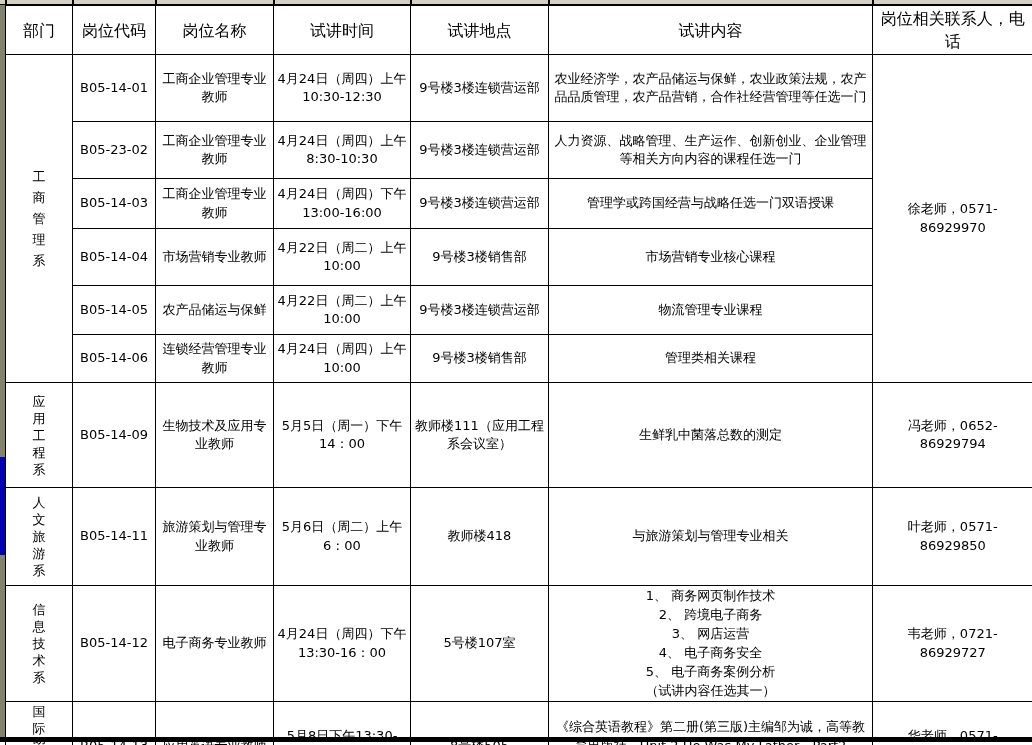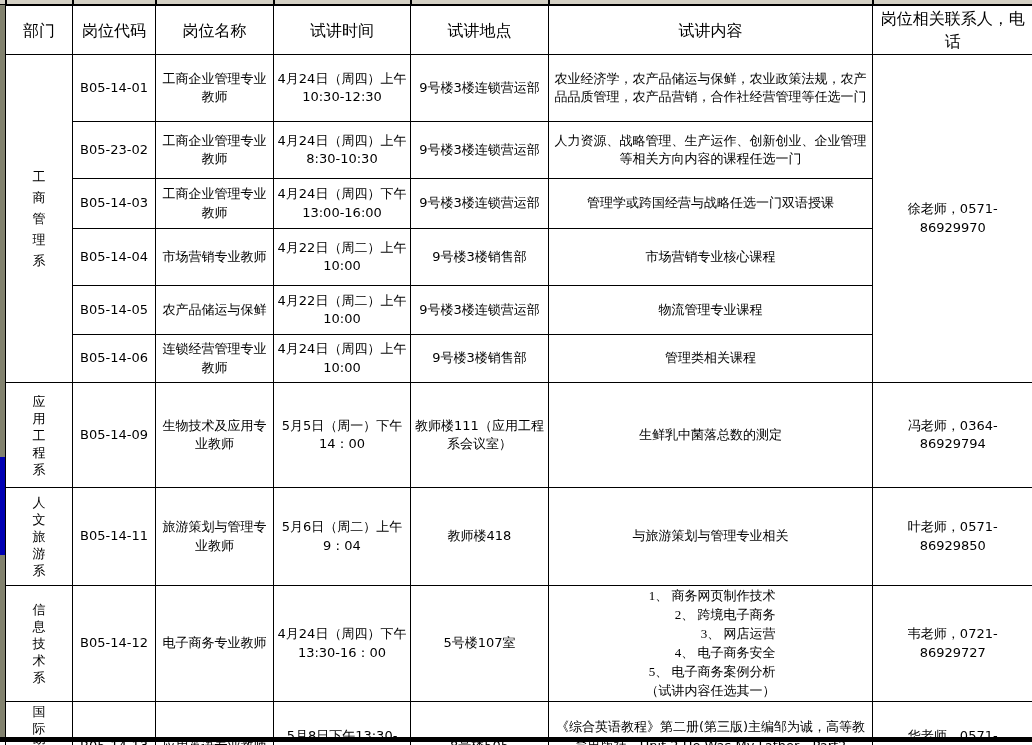--- a/index.html
+++ b/index.html
@@ -66,22 +66,21 @@
   table.sched td.contact, table.sched th.contact{
     border-right:none;
   }
   td.contact{
     text-align:left;
     padding-left:3px;
   }
   .cw{ white-space:pre-line; }
   td.list-cell .cw{
     display:inline-block;
-    text-align:right;
-    font-family:Liberation Serif, serif;
+    text-align:center;
   }
   .vtext{
     width:15px;
     margin:0 auto;
     word-break:break-all;
     line-height:17px;
     text-align:center;
   }
   td.dept-merged .vtext{ line-height:21px; }
 </style>
@@ -252,36 +251,36 @@
 14：00</div>
           </td>
         <td>
             <div class="cw">教师楼111（应用工程
 系会议室）</div>
           </td>
         <td>
             <div class="cw">生鲜乳中菌落总数的测定</div>
           </td>
         <td class="contact">
-            <div class="cw">冯老师，0364-86929794</div>
+            <div class="cw">冯老师，0652-86929794</div>
           </td>
       </tr>
 
       <tr style="height:98px">
         <td>
             <div class="vtext">人文旅游系</div>
           </td>
         <td>B05-14-11</td>
         <td>
             <div class="cw">旅游策划与管理专
 业教师</div>
           </td>
         <td>
             <div class="cw">5月6日（周二）上午
-9：04</div>
+6：00</div>
           </td>
         <td>
             <div class="cw">教师楼418</div>
           </td>
         <td>
             <div class="cw">与旅游策划与管理专业相关</div>
           </td>
         <td class="contact">
             <div class="cw">叶老师，0571-86929850</div>
           </td>

